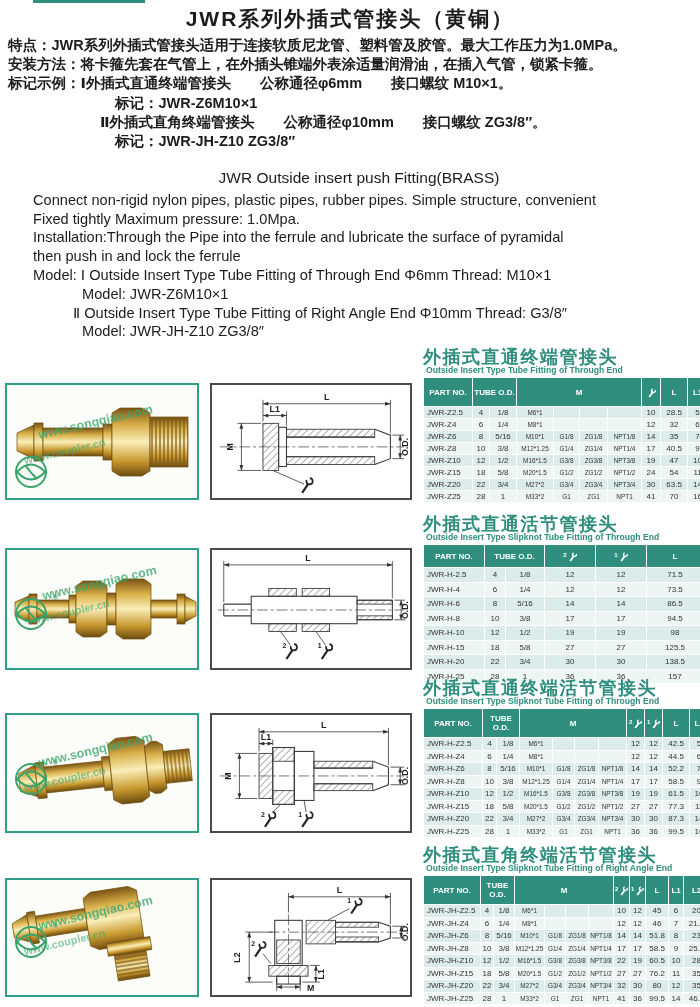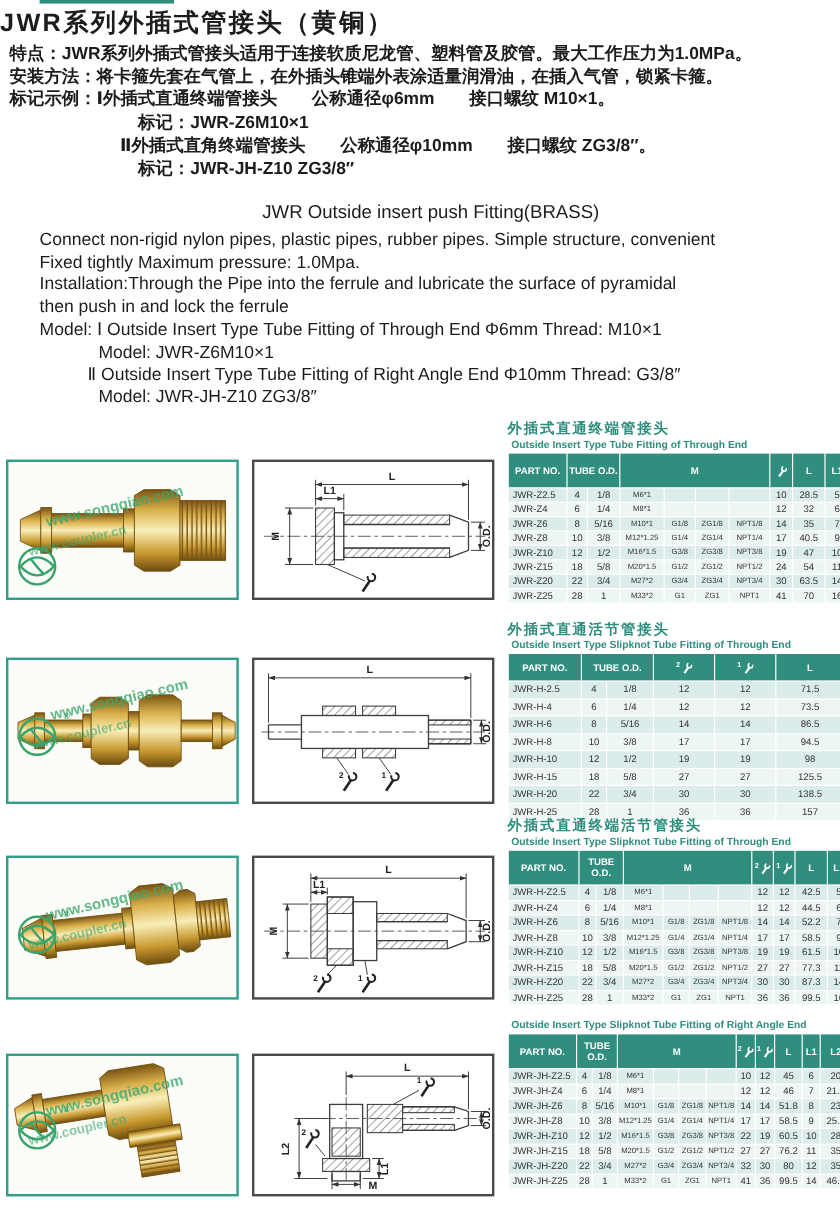--- a/index.html
+++ b/index.html
@@ -1,27 +1,27 @@
 <!DOCTYPE html>
 <html><head>
 <meta charset="utf-8">
 <style>
   html,body{margin:0;padding:0;background:#fff}
   #page{position:relative;width:700px;height:1007px;background:#ffffff;
         font-family:"Liberation Sans","DejaVu Sans",sans-serif;color:#1c1c1c;overflow:hidden}
   .badge{position:absolute;left:33px;top:0;width:112px;height:3px;background:#2f8e7e}
-  .title{position:absolute;top:5px;left:0;width:100%;
+  .title{position:absolute;top:5px;left:0;width:100%;text-align:center;
          font-size:21px;font-weight:bold;letter-spacing:2px}
   .zh{position:absolute;top:36px;left:8px;width:690px;font-size:14.5px;font-weight:bold;line-height:19.2px}
   .zh .i1{padding-left:47px}.zh .i2{padding-left:107px}.zh .i3{padding-left:92px}
   .en{position:absolute;top:169px;left:33px;width:652px;font-size:14.6px;line-height:18.8px}
   .en-title{text-align:center;font-size:15.5px;margin-bottom:3px}
   .en .i1{padding-left:49px}.en .i2{padding-left:40px}
   .section{position:absolute;left:423px;width:274px}
-  .sec-zh{font-size:12px;font-weight:bold;color:#2f8e7e;letter-spacing:1.5px;line-height:14px}
+  .sec-zh{font-size:18px;font-weight:bold;color:#2f8e7e;letter-spacing:1.5px;line-height:14px}
   .sec-en{font-size:8.6px;font-weight:bold;color:#2f8e7e;line-height:10px;margin:1px 3px 2px}
   table{border-collapse:separate;border-spacing:1px;table-layout:fixed;width:274px}
   th{background:#2f8e7e;color:#fff;font-size:8px;font-weight:bold;padding:1px 0;
      vertical-align:middle;line-height:9px;height:26px;overflow:hidden}
   .t2 th{height:20px}
   td{background:#dcecea;font-size:8px;color:#333;text-align:center;height:11px;line-height:11px;
      padding:0;overflow:hidden;white-space:nowrap}
   .t2 td{height:13.5px;line-height:13.5px}
   .t3 td,.t4 td{height:11.5px;line-height:11.5px}
   tbody tr:nth-child(even) td{background:#eef6f4}
@@ -704,20 +704,21 @@
             <td>36</td>
             <td>36</td>
             <td>99.5</td>
             <td>16</td>
           </tr>
         </tbody>
       </table>
   </div>
 
   <div class="section" style="top:848px">
+    <div class="sec-zh">外插式直角终端活节管接头</div>
     <div class="sec-en">Outside Insert Type Slipknot Tube Fitting of Right Angle End</div>
     <table class="t4">
         <colgroup>
           <col style="width: 56px;">
           <col style="width: 12px;">
           <col style="width: 20px;">
           <col style="width: 29px;">
           <col style="width: 20px;">
           <col style="width: 22px;">
           <col style="width: 24px;">

